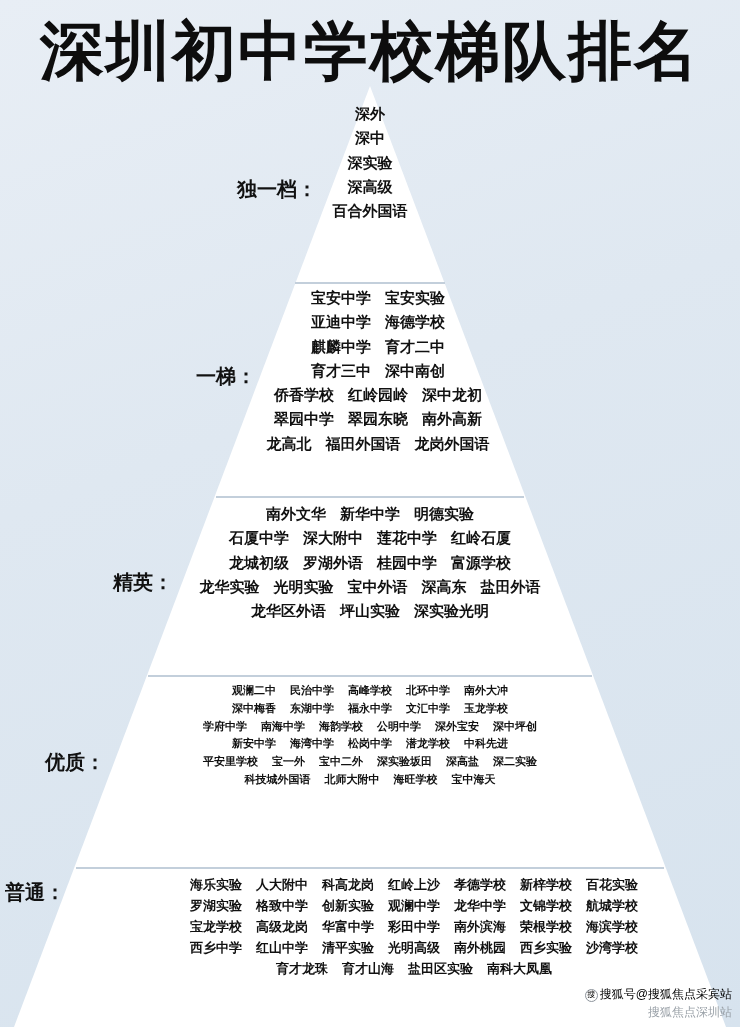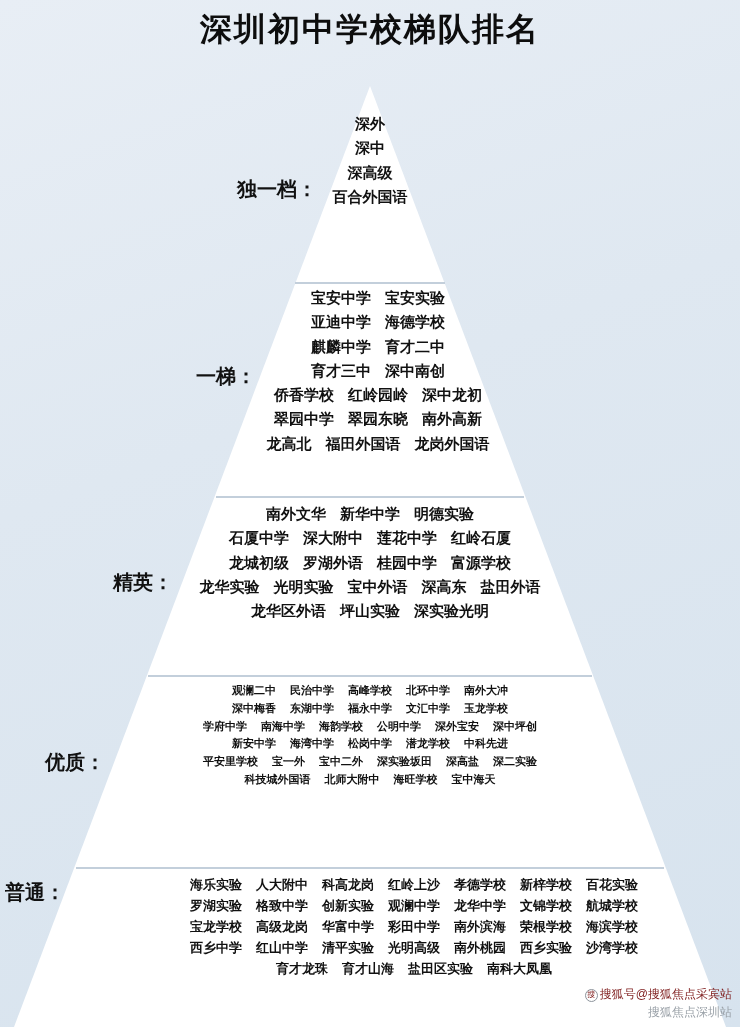--- a/index.html
+++ b/index.html
@@ -19,21 +19,21 @@
     inset: 0;
   }
 
   
   .title {
     position: absolute;
     top: 8px;
     left: 0;
     width: 740px;
     text-align: center;
-    font-size: 32px;
+    font-size: 64px;
     font-weight: bold;
     letter-spacing: 2px;
     color: #0d0d0d;
     font-family: "Liberation Sans", sans-serif;
   }
 
   
   .pyramid {
     position: absolute;
     top: 86px;
@@ -79,21 +79,21 @@
   #tier-2 { font-size: 15px; }
   #tier-3 { font-size: 11px; }
   #tier-4 { font-size: 13px; padding-left: 44px; }
 
   
   .watermark {
     position: absolute;
     right: 8px;
     bottom: 24px;
     font-size: 12px;
-    color: #7f1d1d;
+    color: #000000;
     white-space: nowrap;
   }
   .watermark .dot {
     display: inline-block;
     width: 11px;
     height: 11px;
     border-radius: 50%;
     border: 1px solid #8d949c;
     line-height: 10px;
     text-align: center;
@@ -120,23 +120,24 @@
   <div class="pyramid">
     <svg class="tri" width="740" height="941" viewBox="0 0 740 941">
       <polygon points="370,0 726,941 14,941" fill="#ffffff"></polygon>
       <line x1="295" y1="197" x2="445" y2="197" stroke="#c3cfdb" stroke-width="2"></line>
       <line x1="216" y1="411" x2="524" y2="411" stroke="#c3cfdb" stroke-width="2"></line>
       <line x1="148" y1="590" x2="592" y2="590" stroke="#c3cfdb" stroke-width="2"></line>
       <line x1="76" y1="782" x2="664" y2="782" stroke="#c3cfdb" stroke-width="2"></line>
     </svg>
 
     <div class="tier-label" style="top:90px; left:237px;">独一档：</div>
-    <div class="tier" id="tier-0" style="top:26px;text-align:center;">
+    <div class="tier" id="tier-0" style="top:16px;text-align:center;">
       <div class="row"><span>深外</span></div>
       <div class="row"><span>深中</span></div>
+      <div class="row"><span>深实验</span></div>
       <div class="row"><span>深高级</span></div>
       <div class="row"><span>百合外国语</span></div>
     </div>
 
     <div class="tier-label" style="top:277px; left:196px;">一梯：</div>
     <div class="tier" id="tier-1" style="top:200px;">
       <div class="row">
         <span>宝安中学</span><span>宝安实验</span>
       </div>
       <div class="row">

